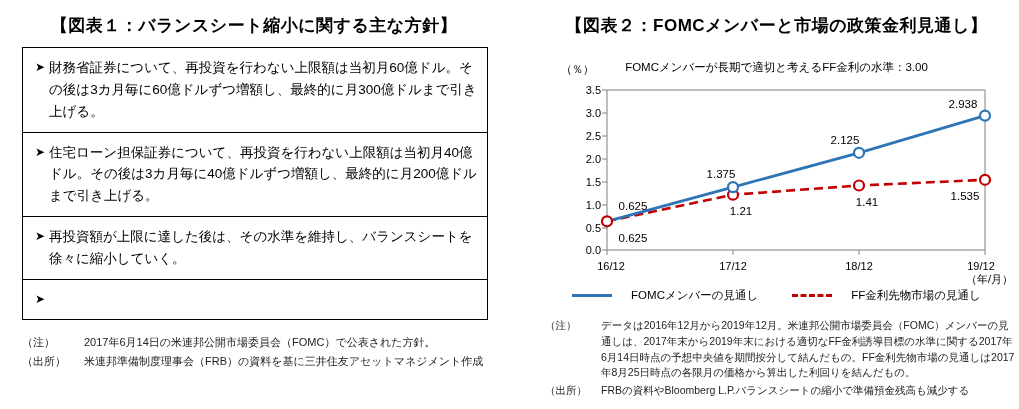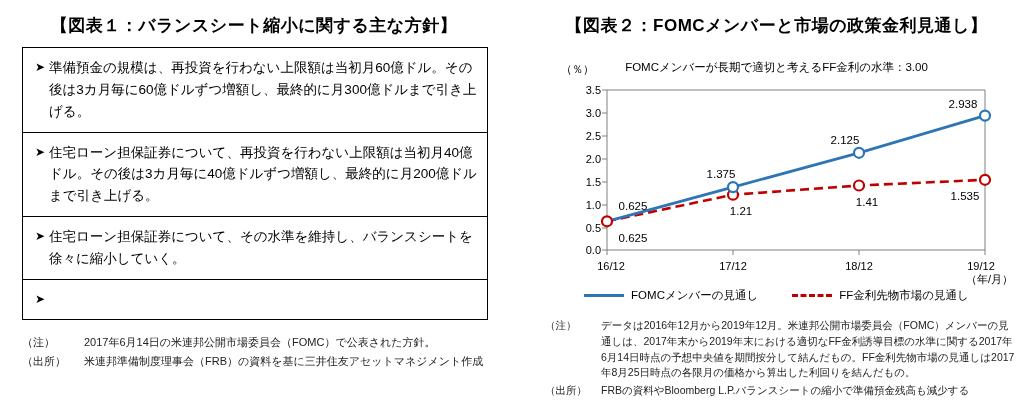--- a/index.html
+++ b/index.html
@@ -107,21 +107,21 @@
   .legend {
     position: absolute;
     left: 0; right: 0;
     top: 288px;
     display: flex;
     justify-content: center;
     gap: 34px;
     font-size: 11.5px;
     align-items: center;
   }
-  .legend-item { display: flex; align-items: center; gap: 7px; }
+  .legend-item { display: flex; align-items: center; gap: 19px; }
   .legend-swatch-line {
     width: 40px; height: 0;
     border-top: 3px solid #2e75b6;
   }
   .legend-swatch-dash {
     width: 40px; height: 0;
     border-top: 3px dashed #c00000;
   }
   .notes-right {
     position: absolute;
@@ -140,33 +140,33 @@
 
 <div class="page">
 
   <div class="panel-left">
     <div class="panel-title">【図表１：バランスシート縮小に関する主な方針】</div>
 
     <div class="bullet-table">
       <div class="bullet-row">
         <div class="bullet-cell">
           <div class="bullet-mark">➤</div>
-          <div class="bullet-text">準備預金の規模は、再投資を行わない上限額は当初月60億ドル。その後は3カ月毎に60億ドルずつ増額し、最終的に月300億ドルまで引き上げる。</div>
+          <div class="bullet-text">財務省証券について、再投資を行わない上限額は当初月60億ドル。その後は3カ月毎に60億ドルずつ増額し、最終的に月300億ドルまで引き上げる。</div>
         </div>
       </div>
       <div class="bullet-row">
         <div class="bullet-cell">
           <div class="bullet-mark">➤</div>
           <div class="bullet-text">住宅ローン担保証券について、再投資を行わない上限額は当初月40億ドル。その後は3カ月毎に40億ドルずつ増額し、最終的に月200億ドルまで引き上げる。</div>
         </div>
       </div>
       <div class="bullet-row">
         <div class="bullet-cell">
           <div class="bullet-mark">➤</div>
-          <div class="bullet-text">住宅ローン担保証券について、その水準を維持し、バランスシートを徐々に縮小していく。</div>
+          <div class="bullet-text">再投資額が上限に達した後は、その水準を維持し、バランスシートを徐々に縮小していく。</div>
         </div>
       </div>
       <div class="bullet-row">
         <div class="bullet-cell">
           <div class="bullet-mark">➤</div>
         </div>
       </div>
     </div>
 
     <div class="notes">

